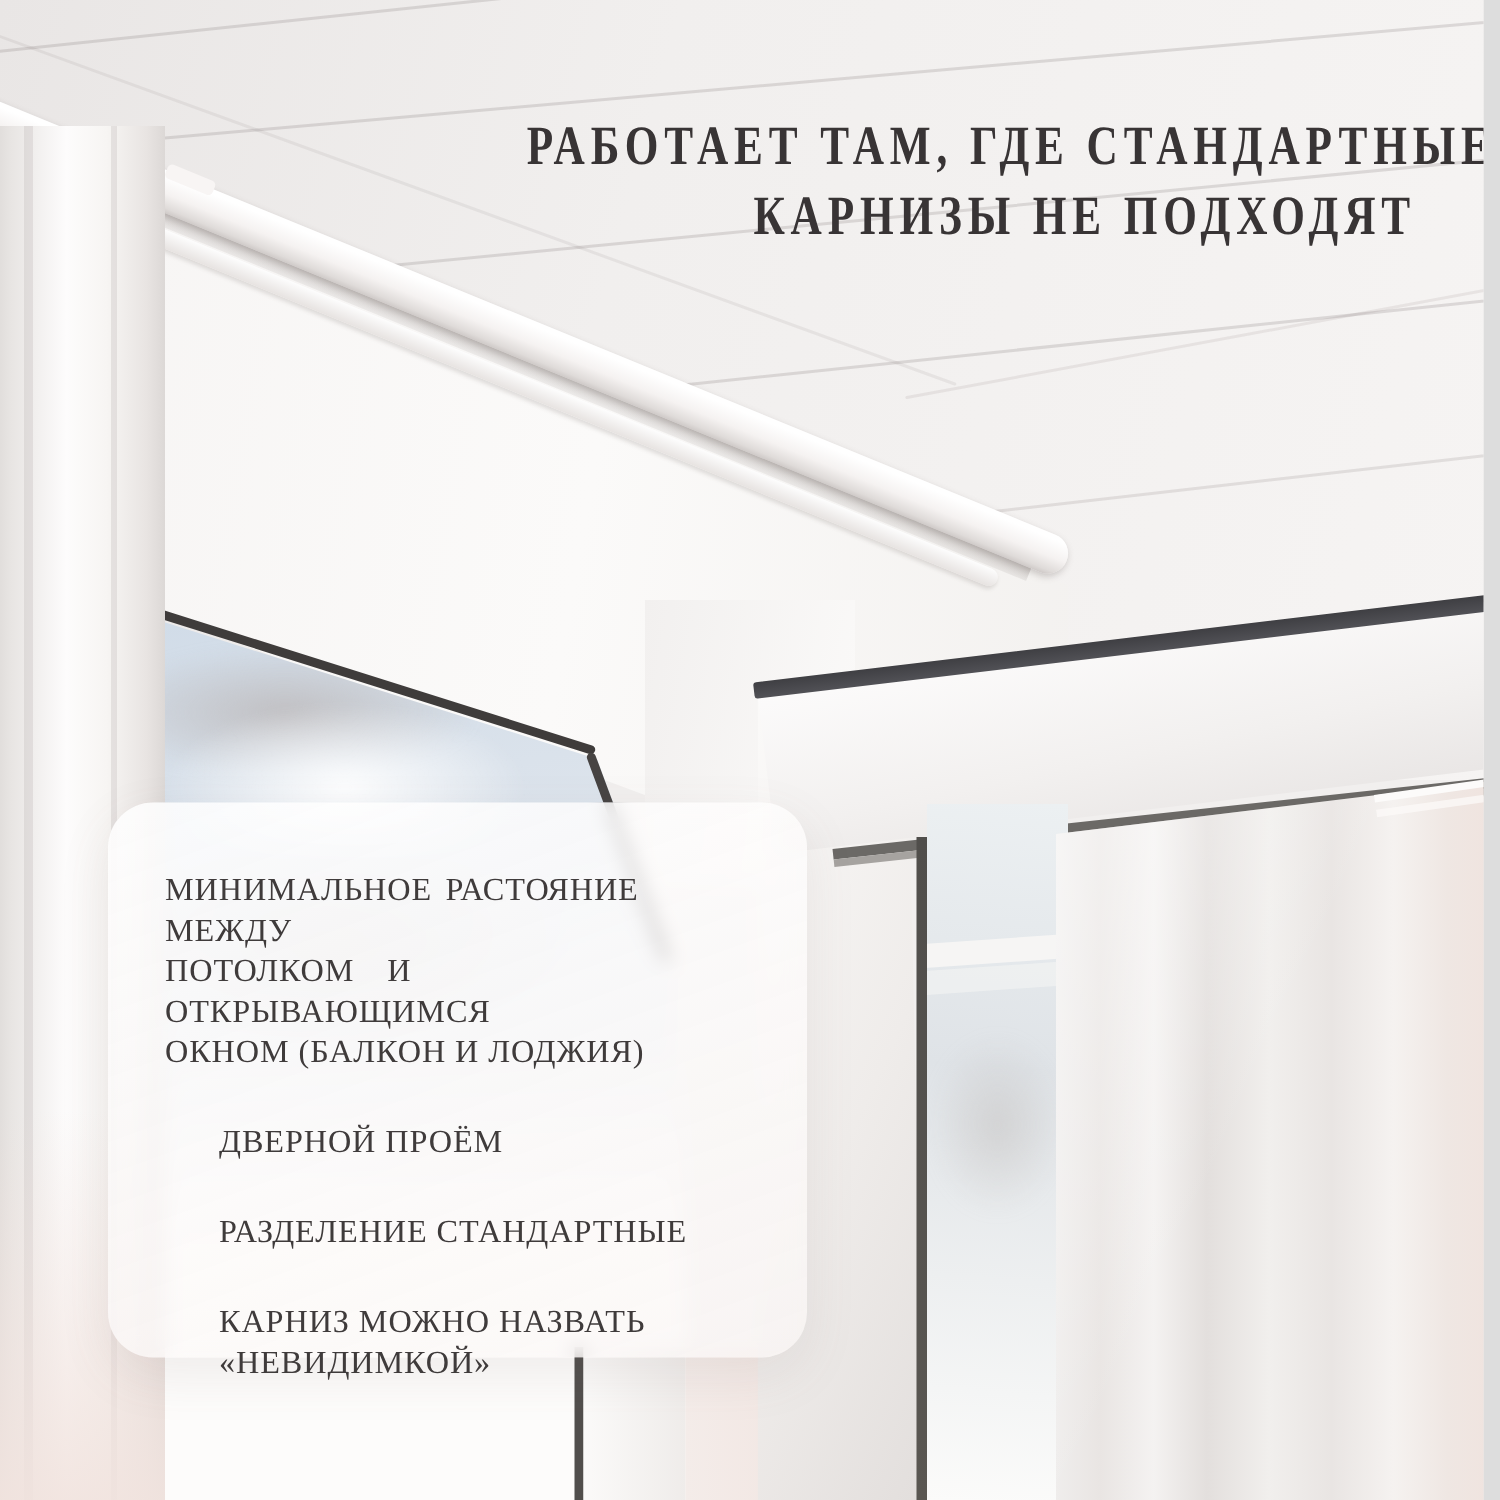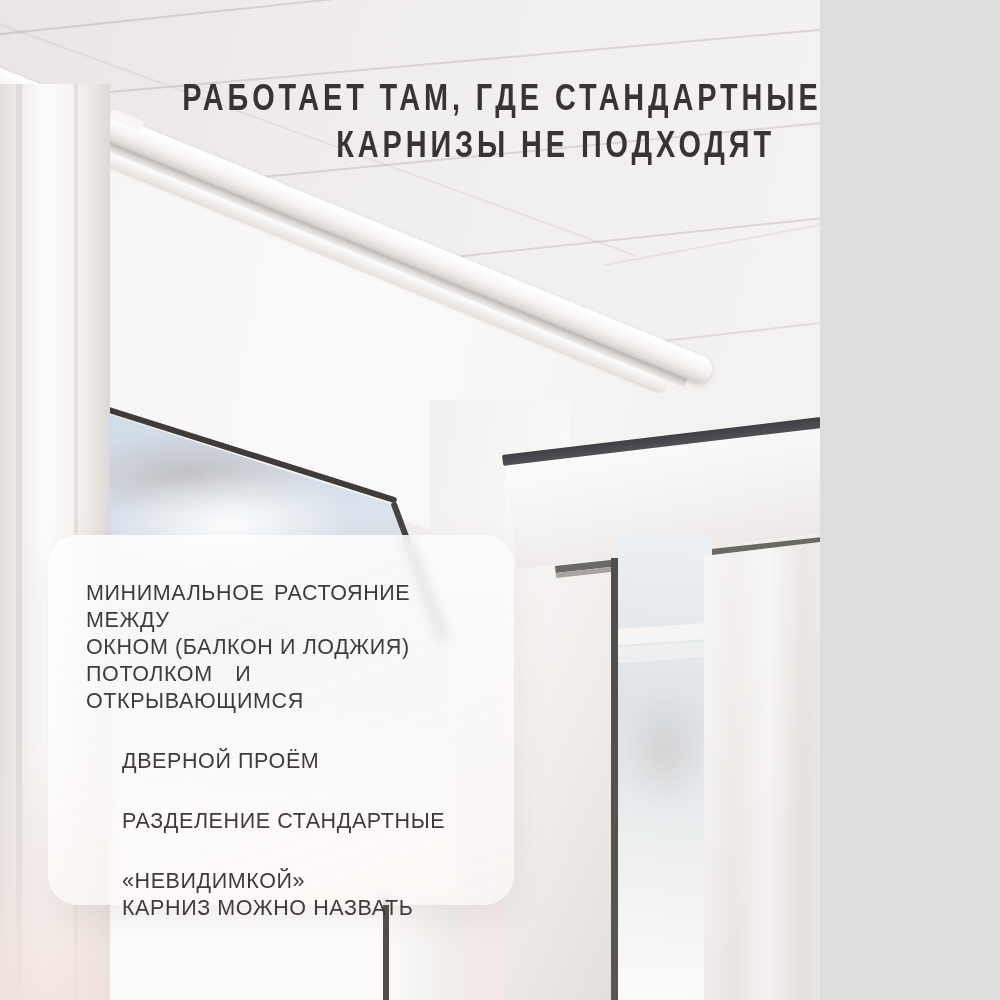--- a/index.html
+++ b/index.html
@@ -1,18 +1,18 @@
 <!DOCTYPE html>
 <html><head>
 <meta charset="utf-8">
 <style>
   html,body{margin:0;padding:0;background:#ddd;}
   .stage{
-    position:relative;width:820px;height:1000px;overflow:hidden;
-    font-family:Liberation Sans, sans-serif;background:#f1efee;
+    position:relative;width:989px;height:1000px;overflow:hidden;
+    font-family:Liberation Serif, serif;background:#f1efee;
   }
   .abs{position:absolute;}
 
   
   .ceiling{left:0;top:0;width:1000px;height:520px;
     background:linear-gradient(105deg,#e9e6e5 0%,#f1efee 40%,#f6f4f3 100%);}
   .seam{position:absolute;height:2px;background:rgba(128,119,117,.22);border-radius:1px;}
   .seam.s1{left:-60px;top:10px;width:560px;transform:rotate(-6deg);}
   .seam.s2{left:-40px;top:56px;width:1100px;transform:rotate(-5deg);}
   .seam.s3{left:-40px;top:152px;width:1100px;transform:rotate(-5.5deg);}
@@ -88,21 +88,21 @@
   .track .bar2{position:absolute;left:10px;top:37px;width:94%;height:12px;border-radius:6px;
     background:linear-gradient(#fdfdfd,#e7e3e1);box-shadow:0 2px 3px rgba(92,82,78,.18);}
   .track .bracket{position:absolute;left:146px;top:-5px;width:34px;height:10px;border-radius:3px;background:#f8f5f4;}
 
   
   .heading{right:45px;top:74px;width:760px;text-align:right;color:#383435;
     font-size:37px;font-weight:700;line-height:47px;letter-spacing:5px;
     transform:scaleX(.78);transform-origin:100% 0;white-space:nowrap;}
 
   
-  .card{left:48px;top:535px;width:466px;height:370px;border-radius:30px;
+  .card{left:72px;top:535px;width:466px;height:370px;border-radius:30px;
     background:linear-gradient(160deg,rgba(255,255,255,.84),rgba(250,246,245,.74));
     -webkit-backdrop-filter:blur(6px);backdrop-filter:blur(6px);
     box-shadow:0 12px 34px rgba(120,100,95,.10);
     padding:45px 30px 0 38px;box-sizing:border-box;}
   .card-item{margin:0;color:#3f3b3b;font-size:21.5px;font-weight:500;
     line-height:27px;letter-spacing:.6px;}
   .card-item + .card-item{margin-top:33px;margin-left:36px;}
   .card-line{display:block;}
   .j1{word-spacing:3px;}
   .j2{word-spacing:16px;}
@@ -169,28 +169,28 @@
   <div class="abs curtain-left-pink"></div>
 
   <div class="abs heading">
     <span class="card-line">РАБОТАЕТ ТАМ, ГДЕ СТАНДАРТНЫЕ</span>
     <span class="card-line">КАРНИЗЫ НЕ ПОДХОДЯТ</span>
   </div>
 
   <div class="abs card">
     <p class="card-item">
       <span class="card-line j1">МИНИМАЛЬНОЕ РАСТОЯНИЕ МЕЖДУ</span>
+      <span class="card-line j2">ПОТОЛКОМ И ОТКРЫВАЮЩИМСЯ</span>
       <span class="card-line">ОКНОМ (БАЛКОН И ЛОДЖИЯ)</span>
-      <span class="card-line j2">ПОТОЛКОМ И ОТКРЫВАЮЩИМСЯ</span>
     </p>
     <p class="card-item">
       <span class="card-line">ДВЕРНОЙ ПРОЁМ</span>
     </p>
     <p class="card-item">
       <span class="card-line">РАЗДЕЛЕНИЕ СТАНДАРТНЫЕ</span>
     </p>
     <p class="card-item">
+      <span class="card-line">КАРНИЗ МОЖНО НАЗВАТЬ</span>
       <span class="card-line">«НЕВИДИМКОЙ»</span>
-      <span class="card-line">КАРНИЗ МОЖНО НАЗВАТЬ</span>
     </p>
   </div>
 
 </div>
 
 </body></html>

